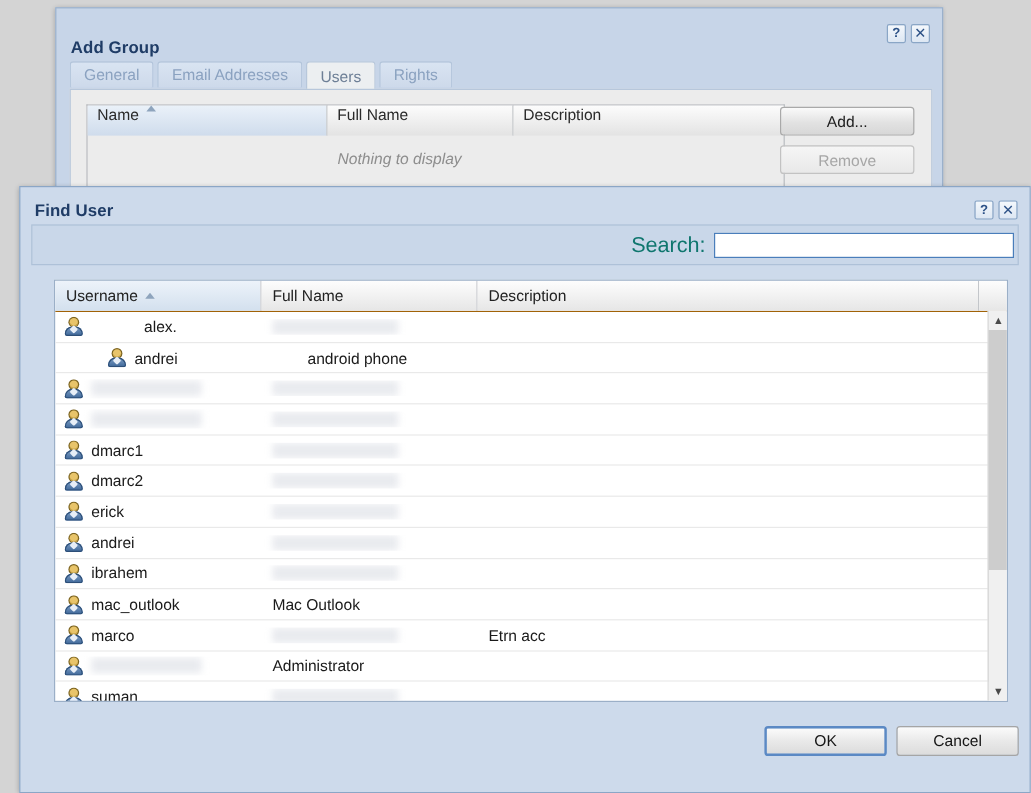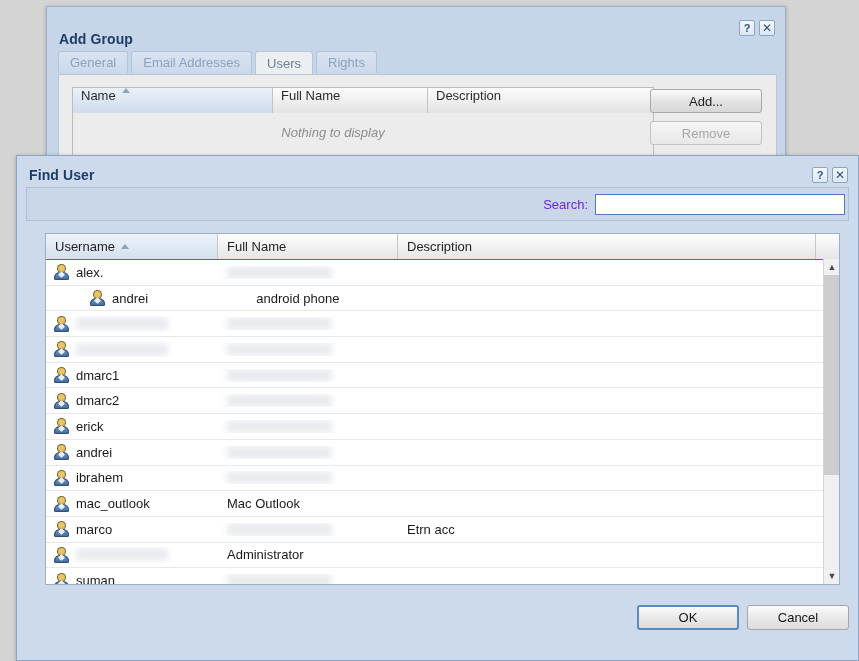--- a/index.html
+++ b/index.html
@@ -125,21 +125,21 @@
   #finduser .dialog-title { left: 12px; top: 11px; }
   #finduser .winbtns { right: 10px; top: 11px; }
 
   .fu-panel {
     position: absolute; left: 9px; top: 31px; right: 9px; height: 34px;
     background: #c9d7e9;
     border: 1px solid #aec1d8;
     box-sizing: border-box;
     display: flex; align-items: center; justify-content: flex-end;
   }
-  .search-label { font-size: 13px; color: #6d28d9; margin-right: 7px; }
+  .search-label { font-size: 18px; color: #0f766e; margin-right: 7px; }
   .search-box {
     width: 250px; height: 21px; margin-right: 3px;
     border: 1px solid #4a7ebb;
     background: #ffffff;
     box-sizing: border-box;
     display: flex; align-items: center;
     padding: 0 3px;
     font-size: 13px;
   }
   .search-box input {
@@ -298,21 +298,21 @@
         <div class="fu-th" style="width:418px">
           <span>Description</span>
         </div>
         <div class="fu-th" style="flex:1;border-right:none">
           <span></span>
         </div>
       </div>
 
       <div class="fu-body" id="userrows">
           <div class="fu-row">
-            <div class="cell c-user" style="width: 172px;">
+            <div class="cell c-user" style="width: 172px; gap: 44px;">
               <span class="uicon">
                 <span class="head"></span>
                 <span class="body"></span>
                 <span class="collar"></span>
               </span>
               <span>alex.</span>
             </div>
             <div class="cell" style="width: 180px;">
               <span class="blur" style="width: 105px;"></span>
             </div>

